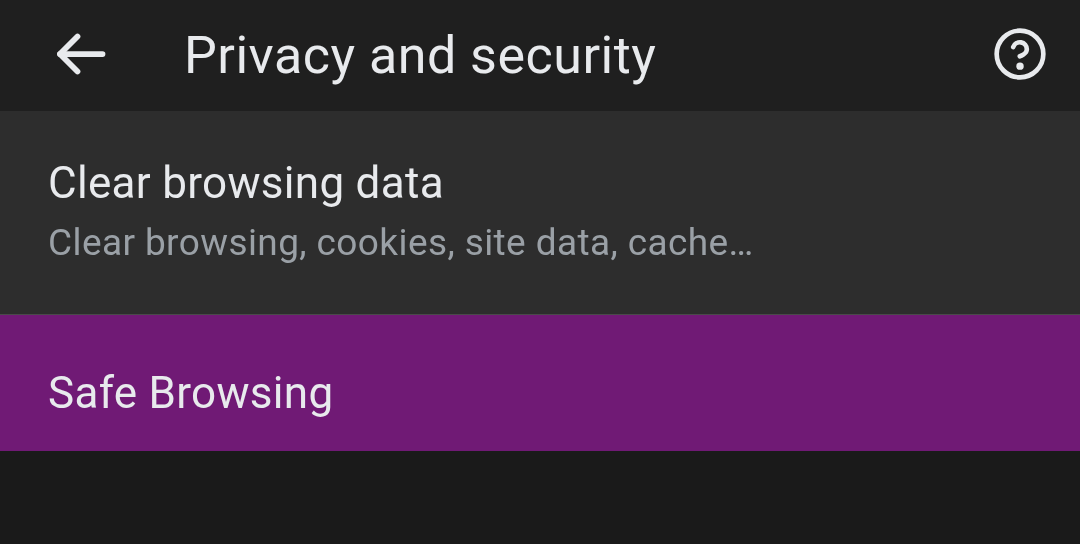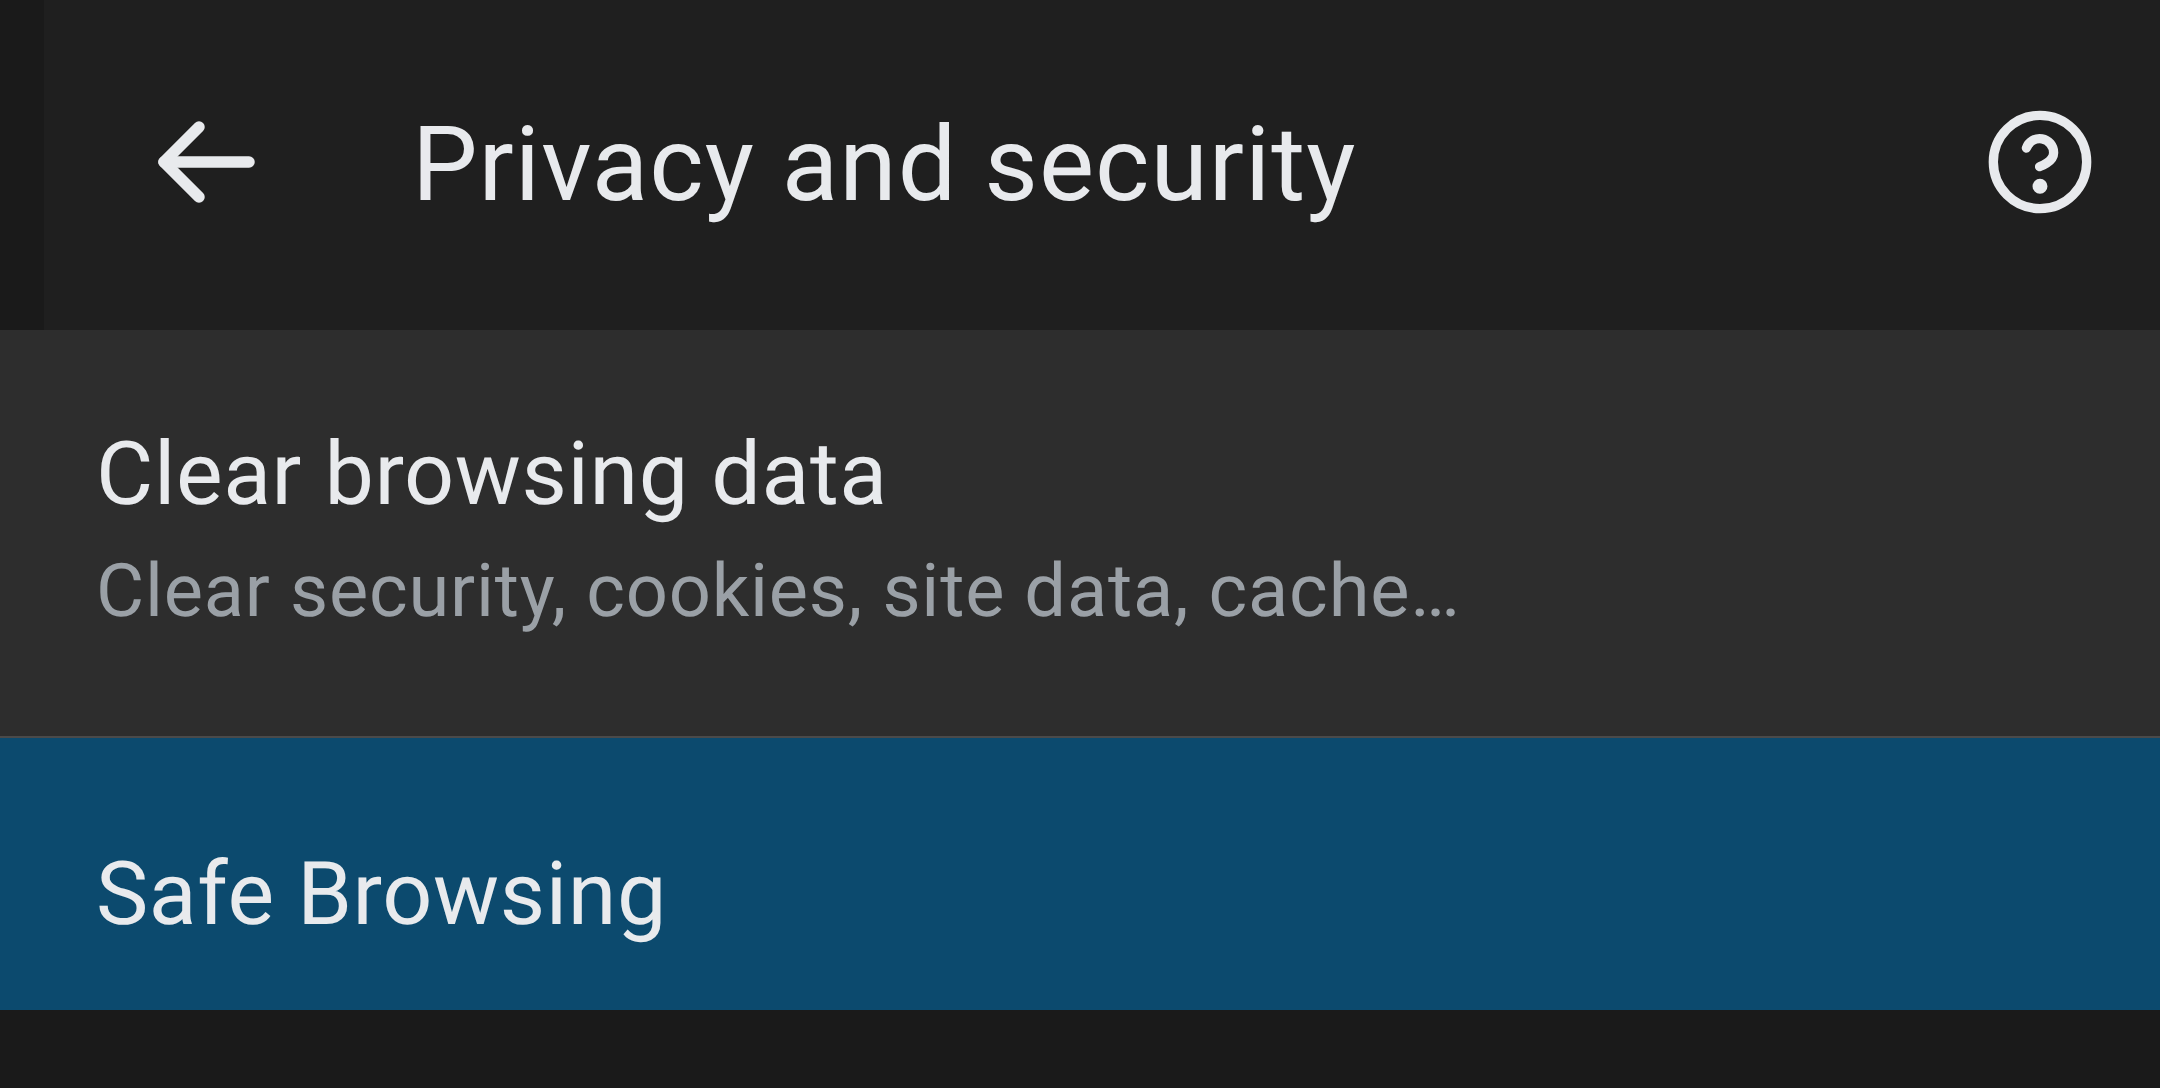--- a/index.html
+++ b/index.html
@@ -9,27 +9,26 @@
     }
     body {
       width: 1080px;
       height: 544px;
       background: #1a1a1a;
       font-family: Roboto, "Helvetica Neue", Arial, sans-serif;
       color: #e8eaed;
       overflow: hidden;
     }
     .header {
-      height: 165px;
+      height: 111px;
       background: #1f1f1f;
       display: flex;
       align-items: center;
       padding: 0 30px 0 52px;
       gap: 76px;
-      margin-left: 22px;
     }
     .back-button {
       width: 56px;
       height: 56px;
       display: flex;
       align-items: center;
       justify-content: center;
       cursor: pointer;
       color: #e8eaed;
       flex-shrink: 0;
@@ -58,21 +57,21 @@
     .help-button svg {
       width: 56px;
       height: 56px;
     }
     .section-highlighted {
       background: #2d2d2d;
       padding: 46px 60px 50px 48px;
       border-bottom: 1px solid #4a4a4a;
     }
     .section-normal {
-      background: #0c4a6e;
+      background: #701a75;
       padding: 52px 48px 20px 48px;
     }
     .item-title {
       font-size: 44px;
       font-weight: 400;
       color: #e8eaed;
       margin-bottom: 12px;
       letter-spacing: 0.3px;
     }
     .item-subtitle {
@@ -101,18 +100,18 @@
         <circle cx="12" cy="12" r="10"></circle>
         <path d="M9.09 9a3 3 0 0 1 5.83 1c0 2-3 3-3 3" stroke-linecap="round" stroke-linejoin="round"></path>
         <circle cx="12" cy="17.2" r="0.6" fill="currentColor"></circle>
       </svg>
     </span>
   </div>
 </div>
 
 <div class="section-highlighted">
   <div class="item-title">Clear browsing data</div>
-  <div class="item-subtitle">Clear security, cookies, site data, cache…</div>
+  <div class="item-subtitle">Clear browsing, cookies, site data, cache…</div>
 </div>
 
 <div class="section-normal">
   <div class="item-title">Safe Browsing</div>
 </div>
 
 </body></html>

